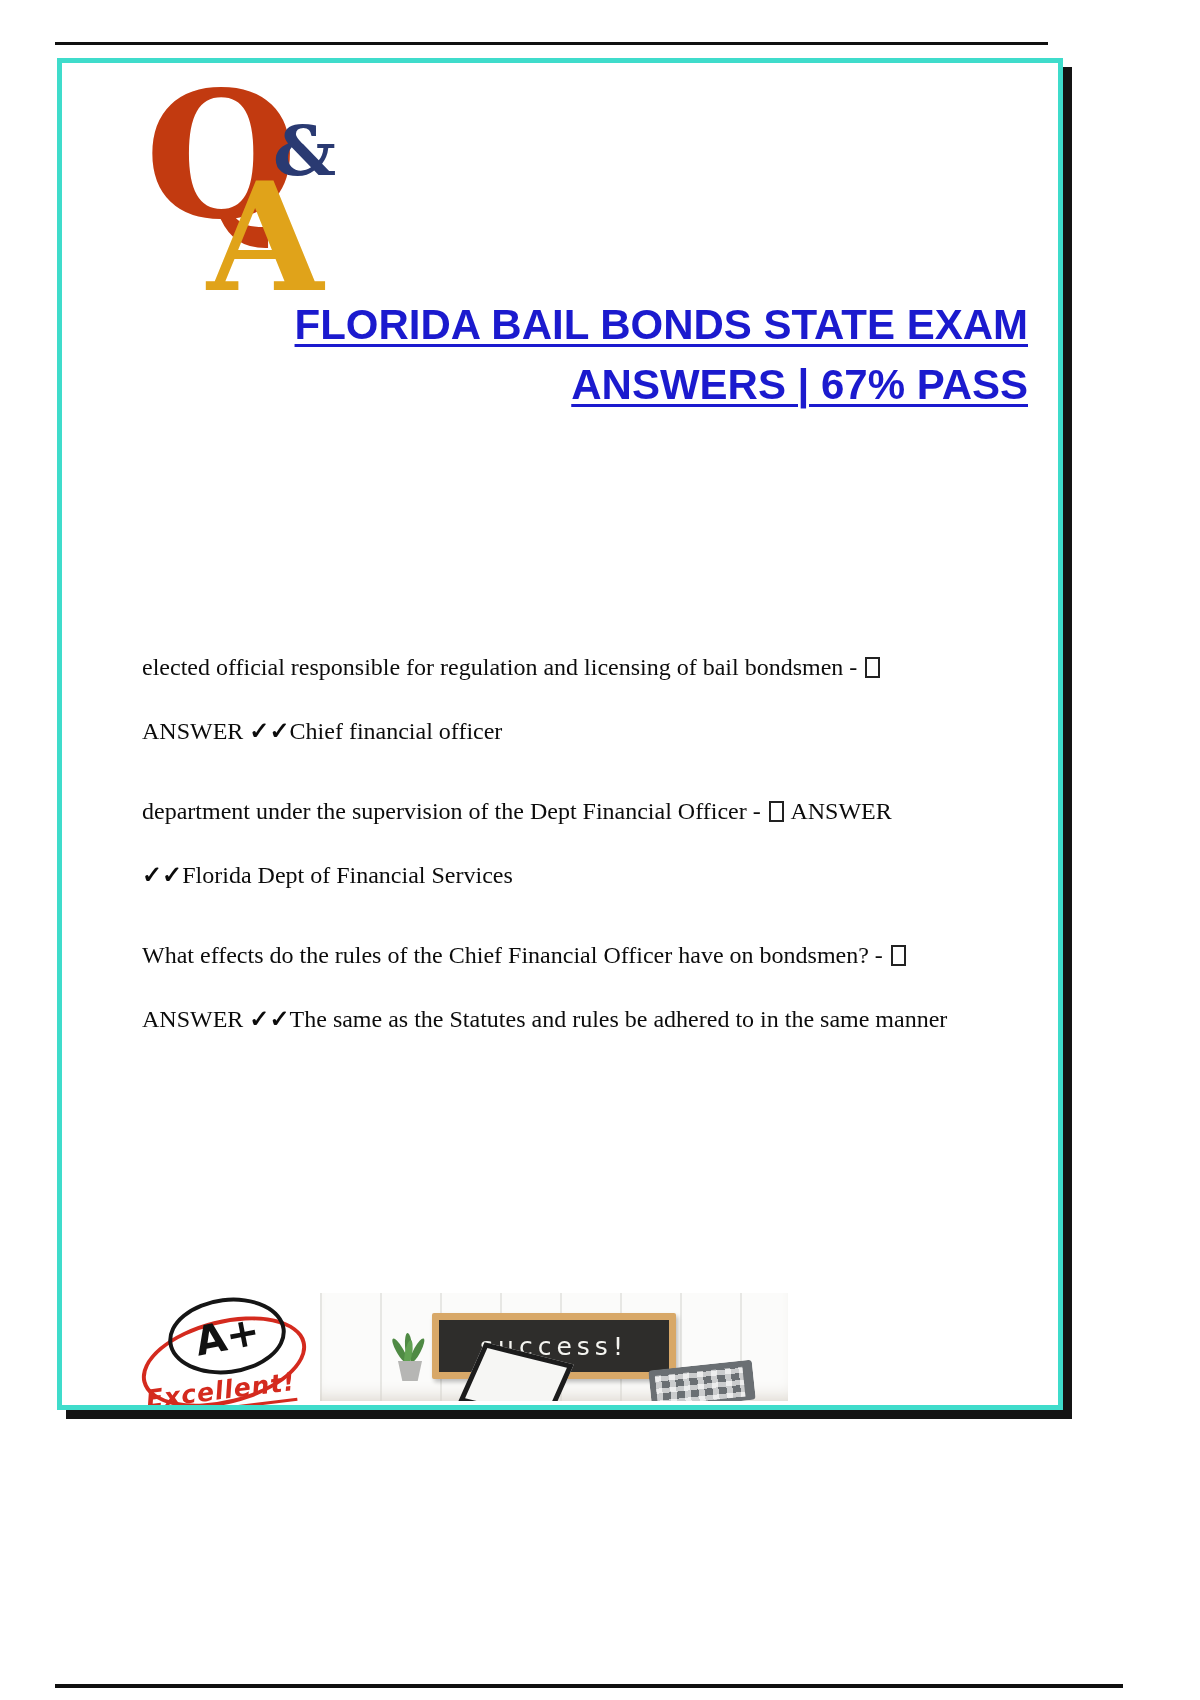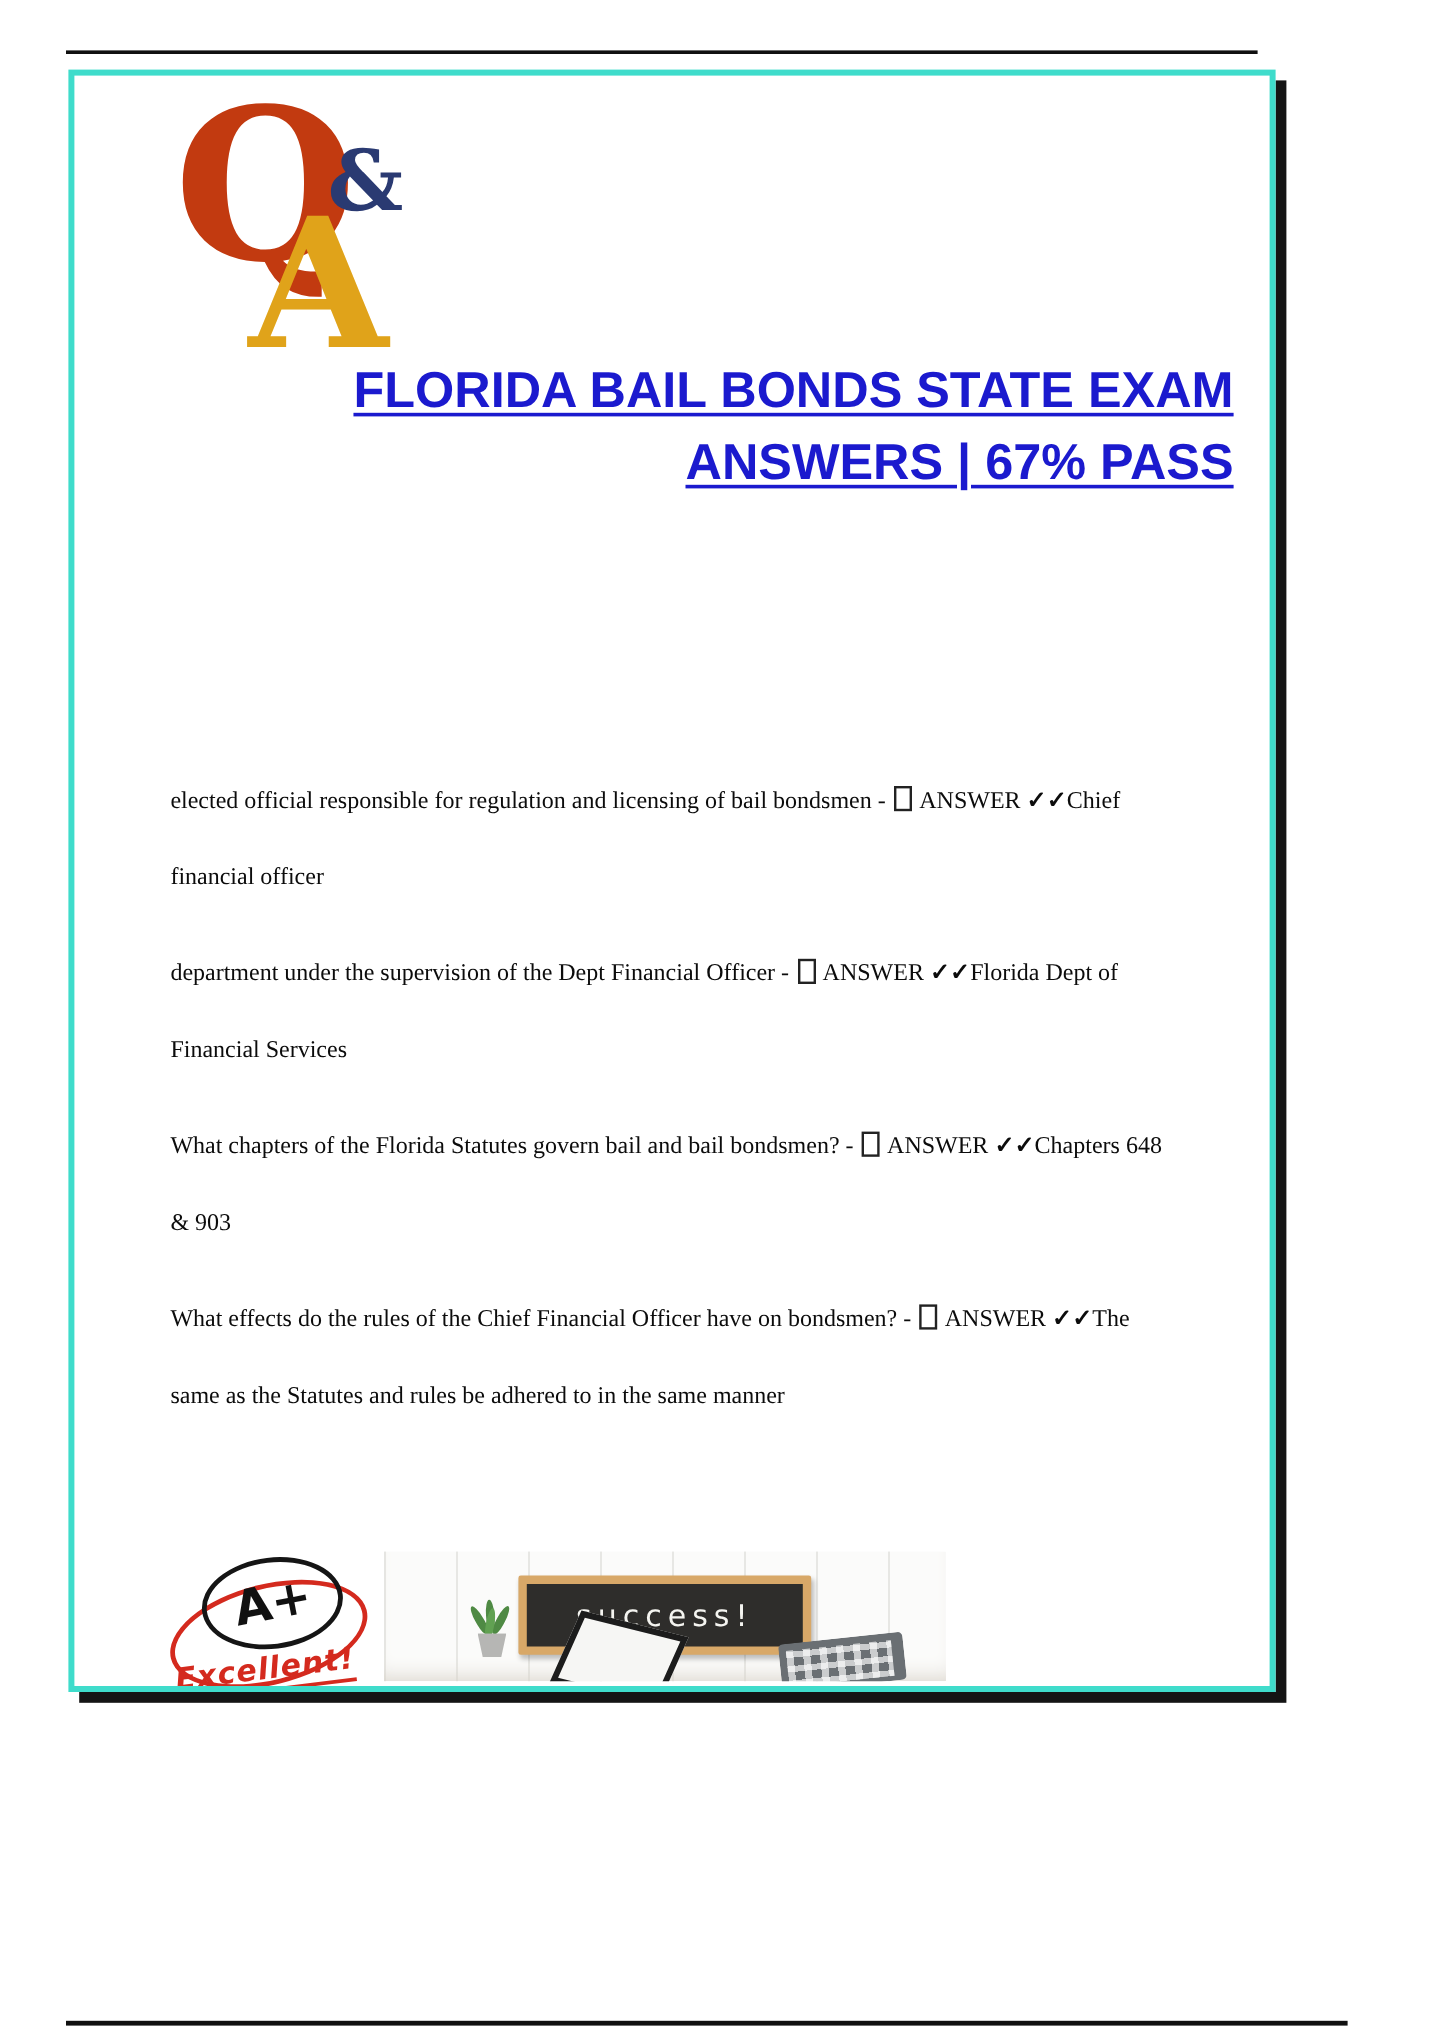--- a/index.html
+++ b/index.html
@@ -26,21 +26,21 @@
   .title {
     position: absolute; left: 30px; top: 232px; width: 936px;
     text-align: right; font-family: "Liberation Sans", sans-serif;
     font-weight: bold; font-size: 42px; line-height: 60px; color: #1b1ace;
   }
   .title .line { text-decoration: underline; text-decoration-thickness: 3px; text-underline-offset: 5px; }
 
   
   .qa-list {
     position: absolute; left: 80px; top: 572px; width: 838px;
-    font-size: 20px; line-height: 64px; color: #0c0c0c;
+    font-size: 24px; line-height: 64px; color: #0c0c0c;
   }
   .qa-item { margin-bottom: 16px; }
   .glyph-box {
     display: inline-block; width: 15px; height: 21px;
     border: 2px solid #222; vertical-align: -3px; margin: 0 2px 0 2px;
   }
   .checks { font-weight: 700; }
 
   
   .aplus-badge { position: absolute; left: 82px; top: 1235px; width: 180px; height: 120px; }
@@ -125,26 +125,20 @@
       <span class="checks">✓✓</span><span>Chief financial officer</span>
     </p>
 
     <p class="qa-item">
       <span>department under the supervision of the Dept Financial Officer -</span>
       <span class="glyph-box"></span>
       <span>ANSWER</span>
       <span class="checks">✓✓</span><span>Florida Dept of Financial Services</span>
     </p>
 
-    <p class="qa-item">
-      <span>What chapters of the Florida Statutes govern bail and bail bondsmen? -</span>
-      <span class="glyph-box"></span>
-      <span>ANSWER</span>
-      <span class="checks">✓✓</span><span>Chapters 648 &amp; 903</span>
-    </p>
 
     <p class="qa-item">
       <span>What effects do the rules of the Chief Financial Officer have on bondsmen? -</span>
       <span class="glyph-box"></span>
       <span>ANSWER</span>
       <span class="checks">✓✓</span><span>The same as the Statutes and rules be adhered to in the same manner</span>
     </p>
 
   </div>
 

